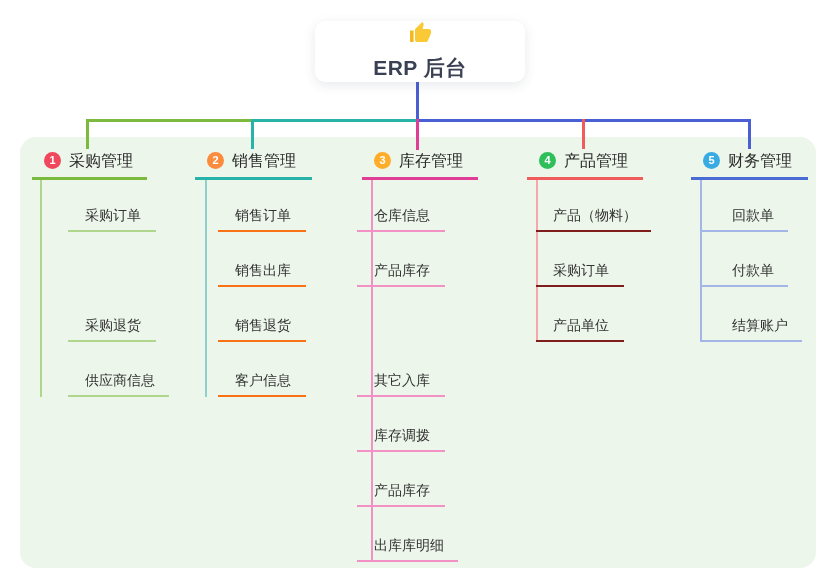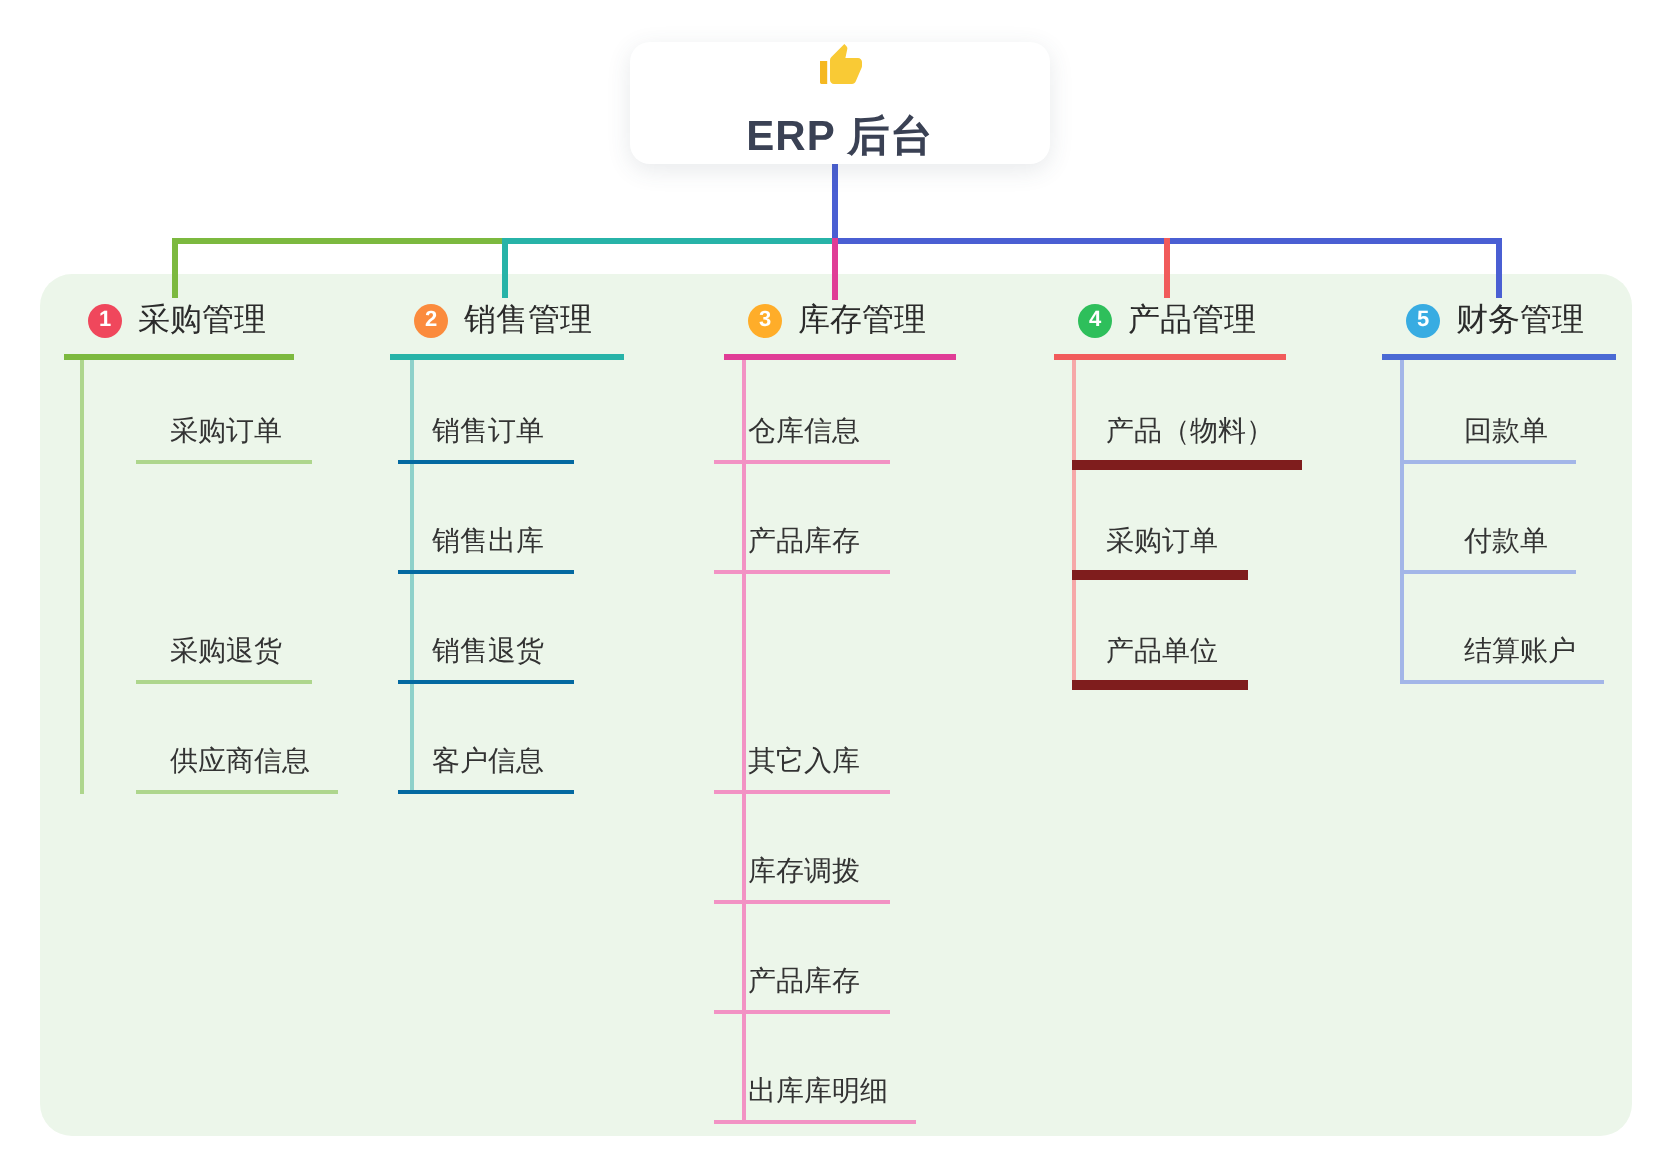--- a/index.html
+++ b/index.html
@@ -53,23 +53,23 @@
   .sp1 { left:40px;  height:217px; background:#aed68d; }
   .sp2 { left:205px; height:217px; background:#8ed1ca; }
   .sp3 { left:371px; height:382px; background:#f292c4; }
   .sp4 { left:536px; height:162px; background:#f6a8a8; }
   .sp5 { left:700px; height:162px; background:#a3b6e8; }
 
   
   .node { position:absolute; font-size:14px; color:#333333; line-height:17px;
     padding:0 14px 6px 17px; min-width:88px; width:fit-content; cursor:pointer; }
   .n1 { left:40px;  border-bottom:2px solid #aed68d;margin-left:28px; }
-  .n2 { left:199px; border-bottom:2px solid #0369a1; }
+  .n2 { left:218px; border-bottom:2px solid #f97316; }
   .n3 { left:357px; border-bottom:2px solid #f292c4; }
-  .n4 { left:536px; border-bottom:5px solid #7f1d1d; }
+  .n4 { left:536px; border-bottom:2px solid #7f1d1d; }
   .n5 { left:700px; border-bottom:2px solid #a3b6e8;padding-left:32px; }
   .r0 { top:207px; } .r1 { top:262px; } .r2 { top:317px; } .r3 { top:372px; }
   .r4 { top:427px; } .r5 { top:482px; } .r6 { top:537px; }
 </style>
 </head>
 <body>
 
 <div id="canvas">
 
   <div class="panel"></div>

